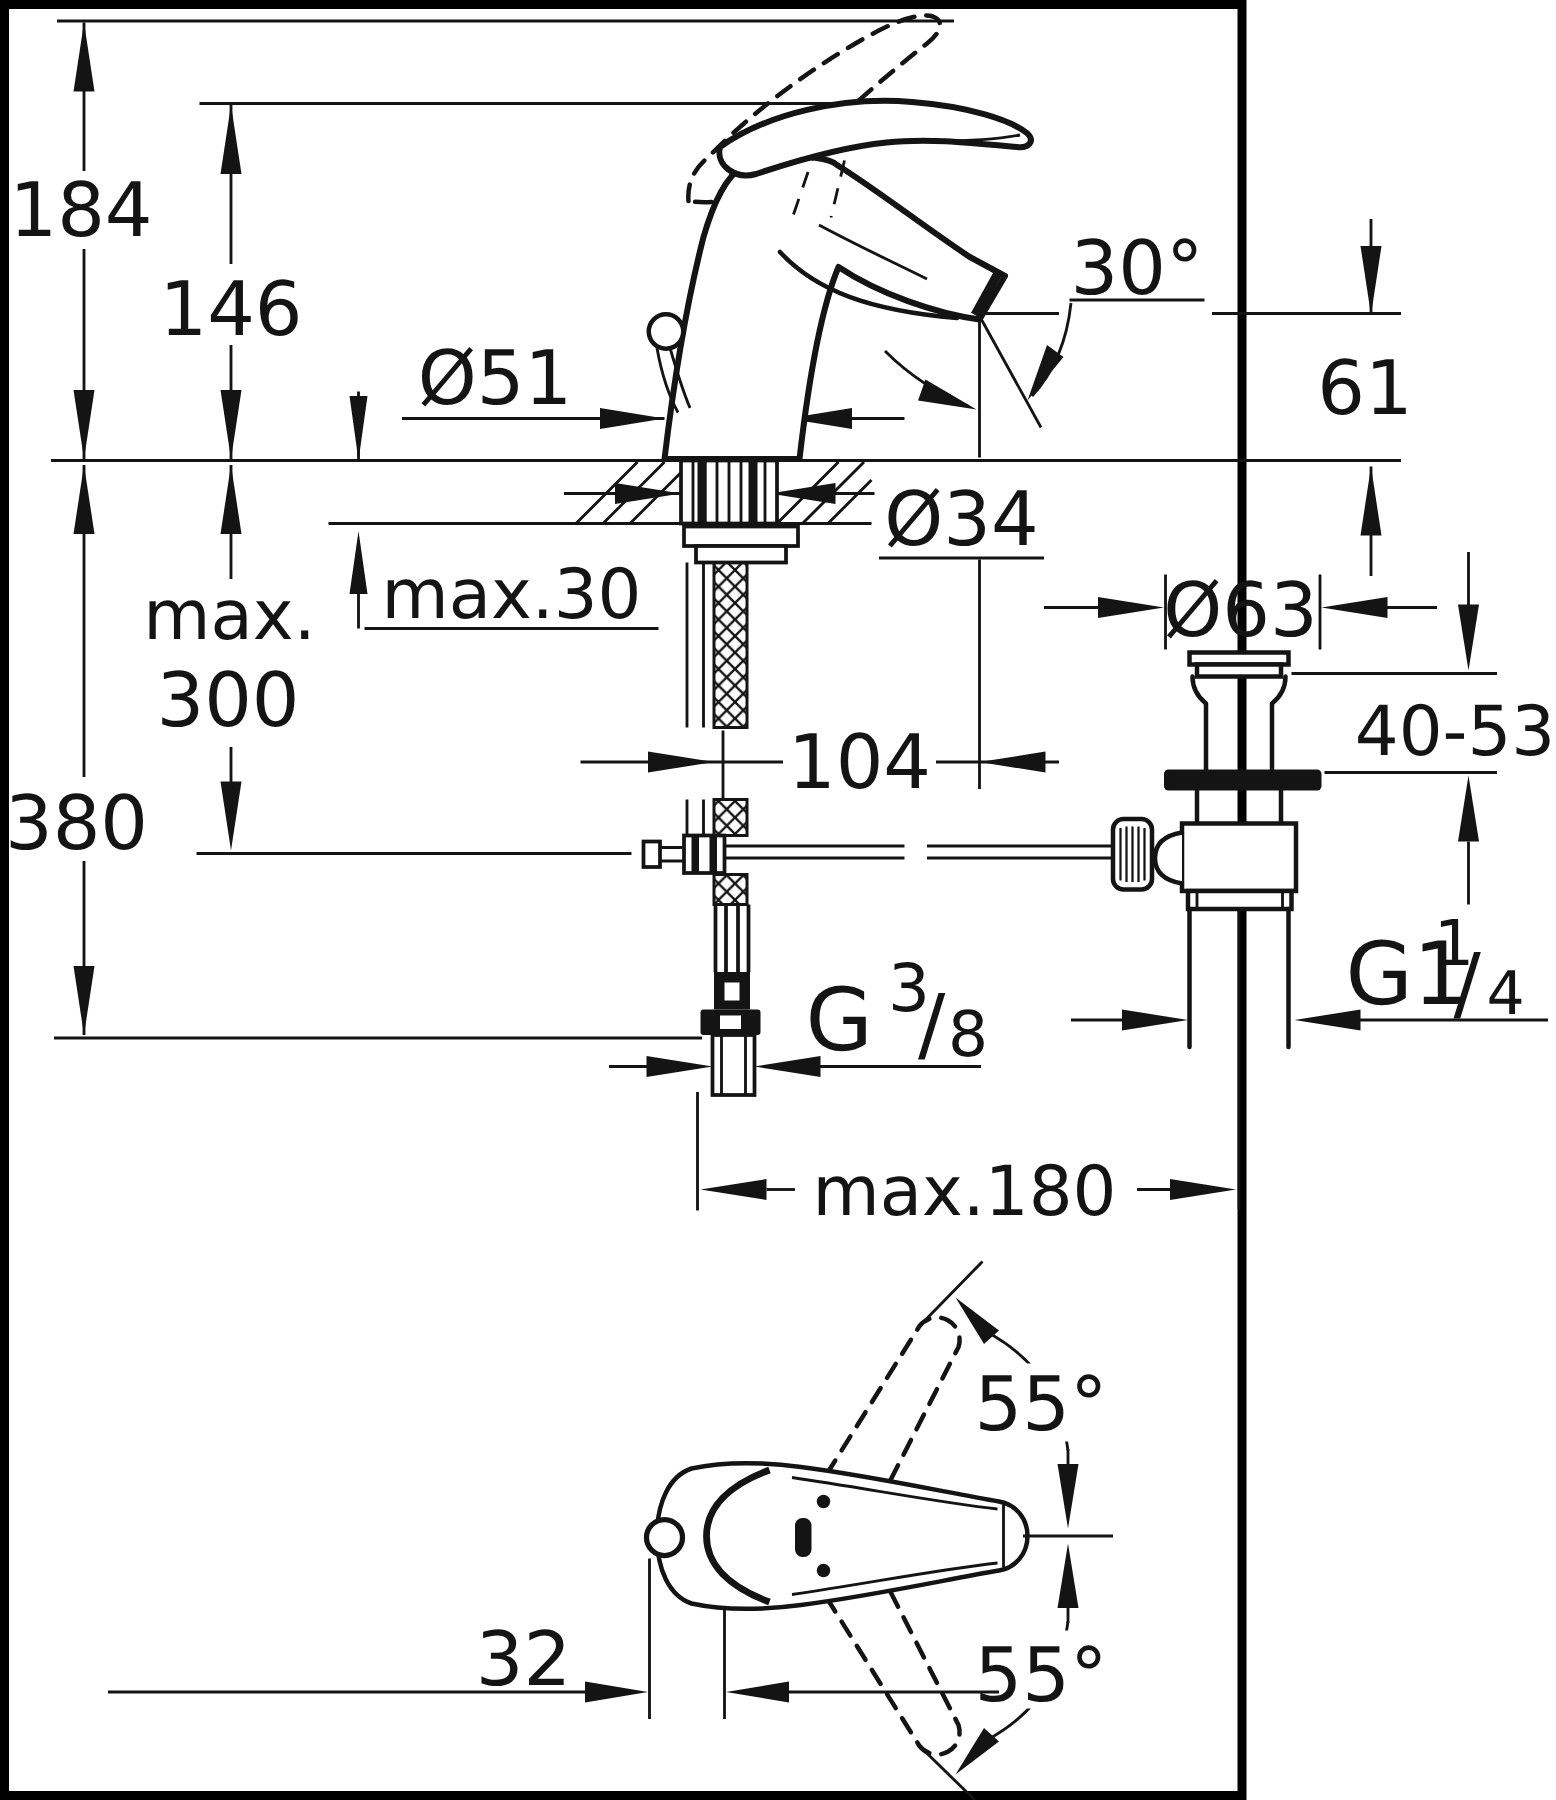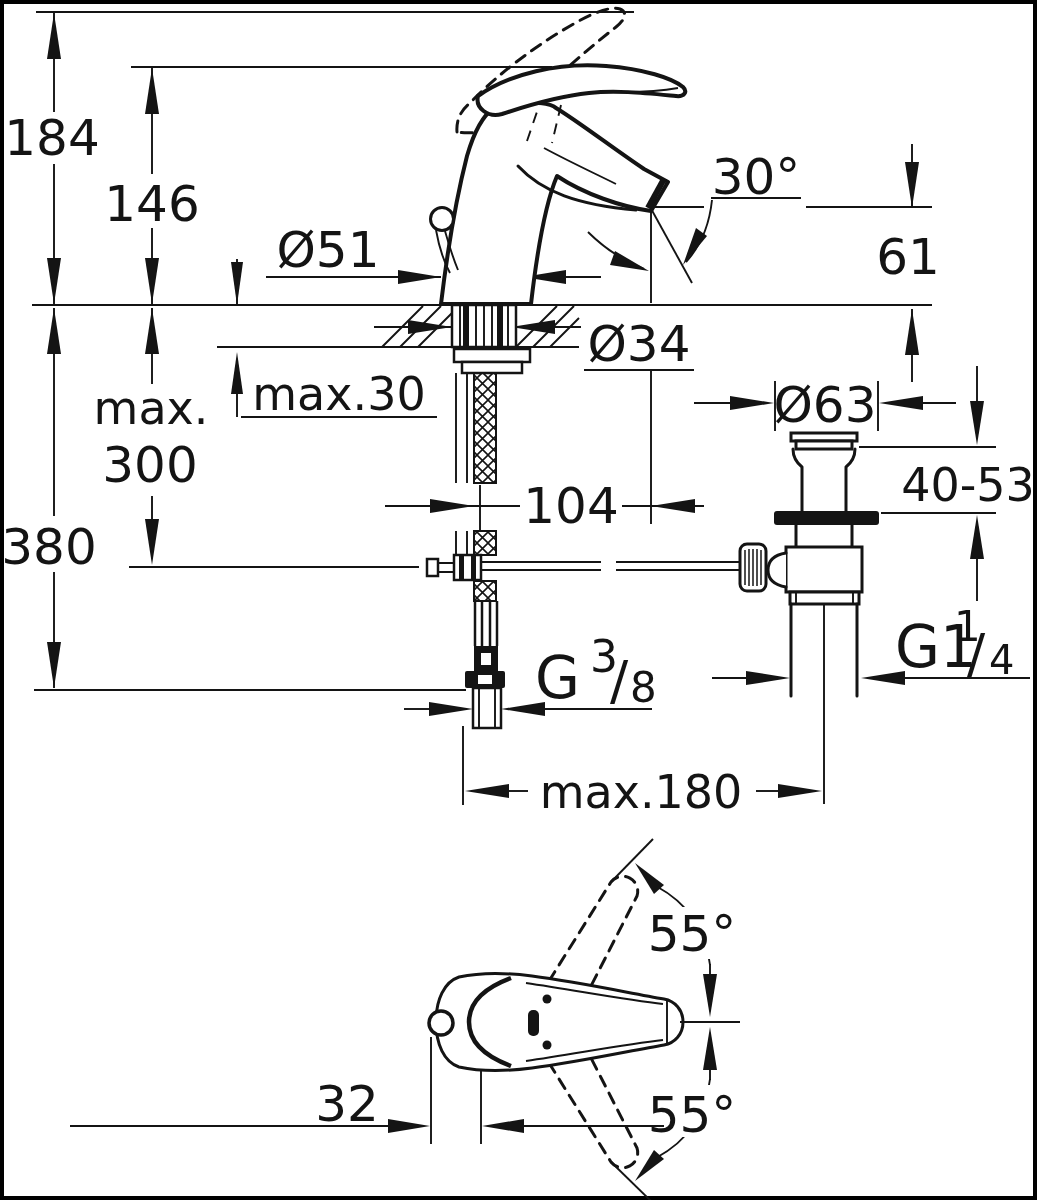--- a/index.html
+++ b/index.html
@@ -1,16 +1,16 @@
 <!DOCTYPE html>
 <html><head>
 <meta charset="utf-8">
 <style>
   html,body{margin:0;padding:0;background:#ffffff;}
-  .frame{width:1037px;height:1200px;box-sizing:border-box;border:4px solid #000000;background:#fff;}
+  .frame{width:831px;height:1200px;box-sizing:border-box;border:6px solid #000000;background:#fff;}
   svg{display:block;}
   text{font-family:"DejaVu Sans","Liberation Sans",sans-serif;fill:#141414;}
   .dim{font-size:50px;}
   .dim-sm{font-size:46px;}
   .thick{stroke:#141414;stroke-width:4;fill:none;stroke-linecap:round;stroke-linejoin:round;}
   .med{stroke:#141414;stroke-width:3;fill:none;stroke-linecap:round;stroke-linejoin:round;}
   .thin{stroke:#141414;stroke-width:1.9;fill:none;stroke-linecap:butt;}
   .fillw{fill:#ffffff;}
   .ink{fill:#141414;stroke:none;}
   .dash{stroke-dasharray:11 8;}

